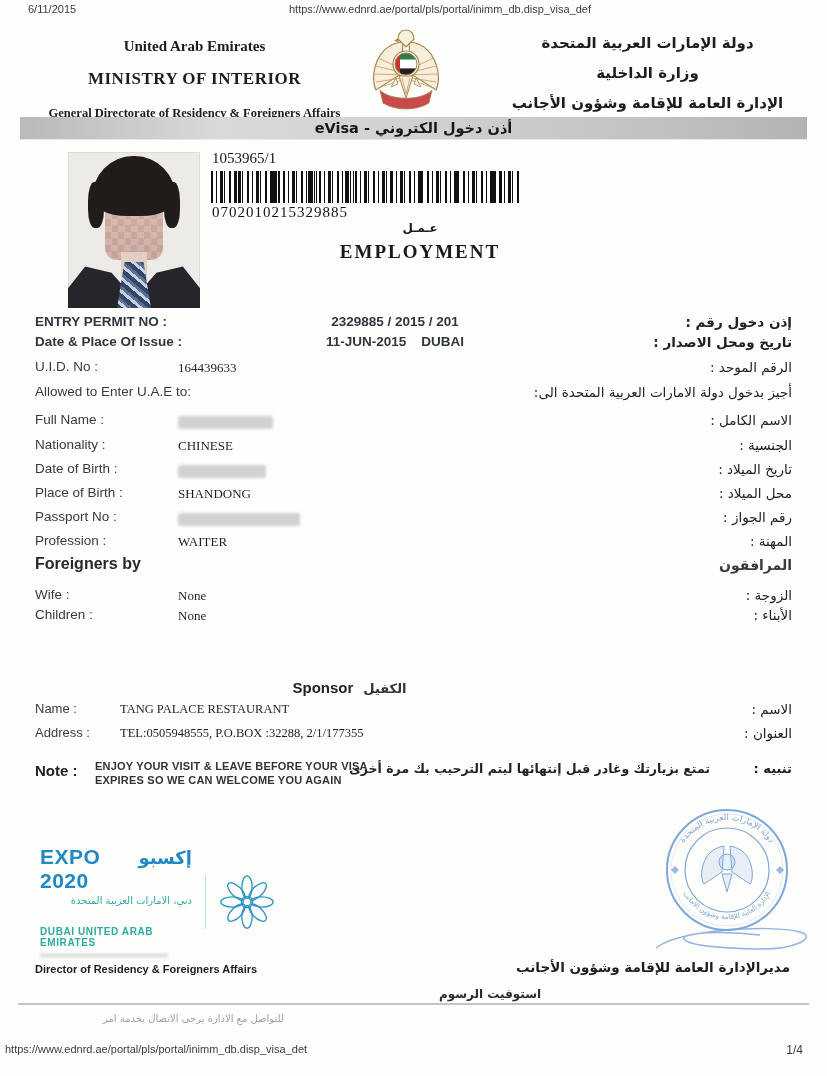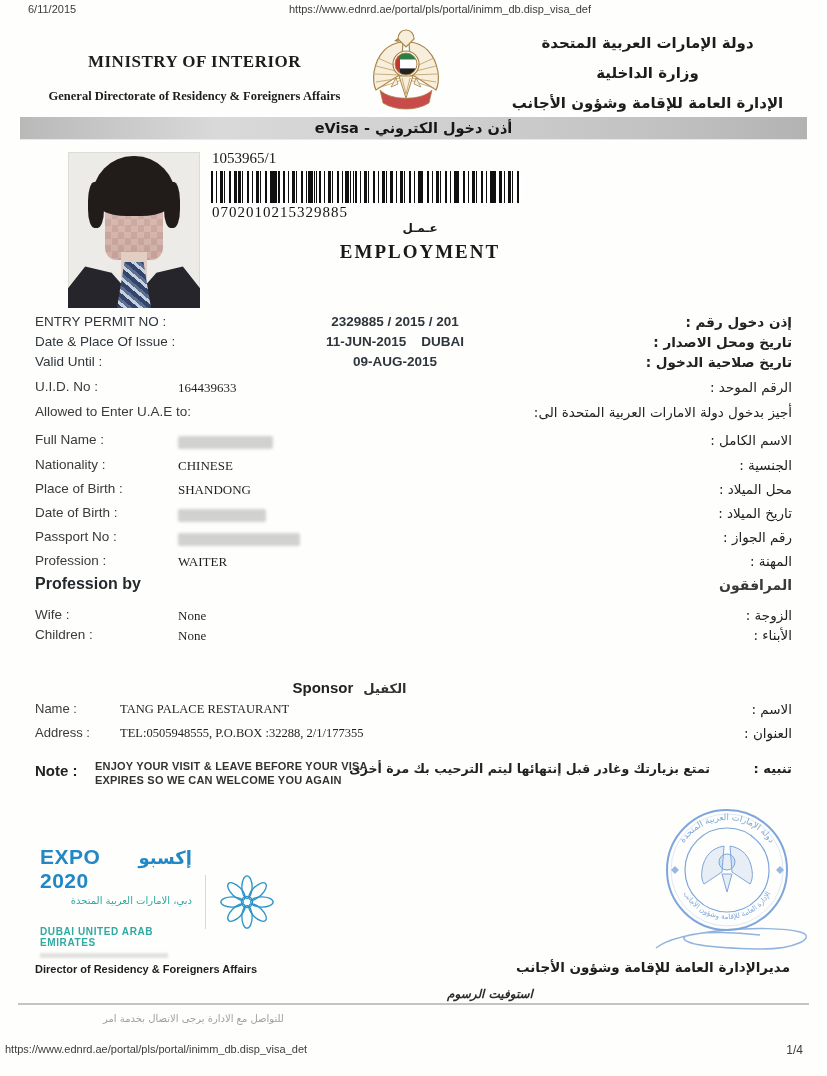--- a/index.html
+++ b/index.html
@@ -61,21 +61,21 @@
   .type-ar { position:absolute; left:290px; top:221px; width:260px; text-align:center;
              font-size:12px; font-weight:bold; color:#1a1a1a; }
   .type-en { position:absolute; left:270px; top:241px; width:300px; text-align:center;
              font-family:"Liberation Serif",serif; font-size:19px; font-weight:bold; letter-spacing:2px; color:#1a1a1a; }
 
   
   .details { position:absolute; top:314px; left:35px; width:757px; font-size:13.5px; color:#3a3a3a; }
   .d-row { position:relative; height:20px; }
   .m4 { margin-top:4px; } .m5 { margin-top:5px; } .m2 { margin-top:8px; }
   .lbl  { display:inline-block; color:#3a3a3a; }
-  .lbl-b { font-weight:normal; color:#2f363d; }
+  .lbl-b { font-weight:bold; color:#2f363d; }
   .val-c { position:absolute; left:225px; top:0; width:270px; text-align:center;
            font-weight:bold; color:#2f363d; white-space:pre; }
   .val-l { position:absolute; left:143px; top:1px; font-family:"Liberation Serif",serif; font-size:13px; color:#1f1f1f; }
   .alb  { position:absolute; right:0; top:0; font-size:13.5px; color:#222; }
   .alb-b { font-weight:bold; }
   .redact { display:inline-block; height:13px; background:#c6c6c6; border-radius:2px;
             filter:blur(1.5px); opacity:.8; vertical-align:middle; }
   .rw95 { width:95px; } .rw88 { width:88px; } .rw122 { width:122px; }
   .acc-head { position:relative; height:24px; margin-top:2px; }
   .acc-head .h-en { font-size:16px; font-weight:bold; color:#24292e; }
@@ -108,33 +108,34 @@
   .expo-sep { width:1px; height:54px; background:#bfe0ef; }
 
   
   .stamp { position:absolute; left:660px; top:798px; }
   .stamp text { font-family:"DejaVu Sans", sans-serif; }
   .signature { position:absolute; left:648px; top:918px; }
 
   
   .director-en { position:absolute; left:35px; top:963px; font-size:11px; font-weight:bold; color:#1e1e1e; }
   .director-ar { position:absolute; right:37px; top:959px; font-size:13.5px; font-weight:bold; color:#1e1e1e; }
-  .fees { position:absolute; left:490px; top:987px; transform:translateX(-50%); font-size:12px; color:#2c2c2c; font-weight:bold;font-style:italic; }
+  .fees { position:absolute; left:490px; top:987px; transform:translateX(-50%); font-size:12px; color:#2c2c2c; font-weight:bold; }
   .rule { position:absolute; top:1003px; left:18px; width:791px; border-top:2px solid #c4c4c4; }
   .contact { position:absolute; left:103px; top:1013px; font-size:10px; color:#a0a0a0; }
 </style>
 </head>
 <body>
 
 <div class="page">
 
   <div class="print-date">6/11/2015</div>
   <div class="print-url">https://www.ednrd.ae/portal/pls/portal/inimm_db.disp_visa_def</div>
 
   <div class="hdr-en">
+    <div class="hdr-en-1">United Arab Emirates</div>
     <div class="hdr-en-2">MINISTRY OF INTERIOR</div>
     <div class="hdr-en-3">General Directorate of Residency &amp; Foreigners Affairs</div>
   </div>
 
   <div class="emblem">
     <svg viewBox="0 0 76 84" width="76" height="84" aria-hidden="true">
       <defs>
           <clipPath id="fc">
             <circle cx="38" cy="36" r="11"></circle>
           </clipPath>
@@ -190,67 +191,62 @@
     <div class="d-row">
       <span class="lbl lbl-b">ENTRY PERMIT NO :</span>
       <span class="val-c">2329885 / 2015 / 201</span>
       <span class="alb alb-b ar">إذن دخول رقم :</span>
     </div>
     <div class="d-row">
       <span class="lbl lbl-b">Date &amp; Place Of Issue :</span>
       <span class="val-c">11-JUN-2015    DUBAI</span>
       <span class="alb alb-b ar">تاريخ ومحل الاصدار :</span>
     </div>
-    <div class="d-row">
-      <span class="lbl lbl-b">Valid Until :</span>
-      <span class="val-c">09-AUG-2015</span>
-      <span class="alb alb-b ar">تاريخ صلاحية الدخول :</span>
-    </div>
     <div class="d-row m5">
       <span class="lbl">U.I.D. No :</span>
       <span class="val-l">164439633</span>
       <span class="alb ar">الرقم الموحد :</span>
     </div>
     <div class="d-row m5">
       <span class="lbl">Allowed to Enter U.A.E to:</span>
       <span class="alb ar">أجيز بدخول دولة الامارات العربية المتحدة الى:</span>
     </div>
     <div class="d-row m2">
       <span class="lbl">Full Name :</span>
       <span class="val-l"><span class="redact rw95"></span></span>
       <span class="alb ar">الاسم الكامل :</span>
     </div>
     <div class="d-row m5">
       <span class="lbl">Nationality :</span>
       <span class="val-l">CHINESE</span>
       <span class="alb ar">الجنسية :</span>
     </div>
     <div class="d-row m4">
+      <span class="lbl">Date of Birth :</span>
+      <span class="val-l"><span class="redact rw88"></span></span>
+      <span class="alb ar">تاريخ الميلاد :</span>
+    </div>
+    <div class="d-row m4">
       <span class="lbl">Place of Birth :</span>
       <span class="val-l">SHANDONG</span>
       <span class="alb ar">محل الميلاد :</span>
-    </div>
-    <div class="d-row m4">
-      <span class="lbl">Date of Birth :</span>
-      <span class="val-l"><span class="redact rw88"></span></span>
-      <span class="alb ar">تاريخ الميلاد :</span>
     </div>
     <div class="d-row m4">
       <span class="lbl">Passport No :</span>
       <span class="val-l"><span class="redact rw122"></span></span>
       <span class="alb ar">رقم الجواز :</span>
     </div>
     <div class="d-row m4">
       <span class="lbl">Profession :</span>
       <span class="val-l">WAITER</span>
       <span class="alb ar">المهنة :</span>
     </div>
 
     <div class="acc-head">
-      <span class="h-en">Profession by</span>
+      <span class="h-en">Foreigners by</span>
       <span class="h-ar ar">المرافقون</span>
     </div>
     <div class="d-row m2">
       <span class="lbl">Wife :</span>
       <span class="val-l">None</span>
       <span class="alb ar">الزوجة :</span>
     </div>
     <div class="d-row">
       <span class="lbl">Children :</span>
       <span class="val-l">None</span>

